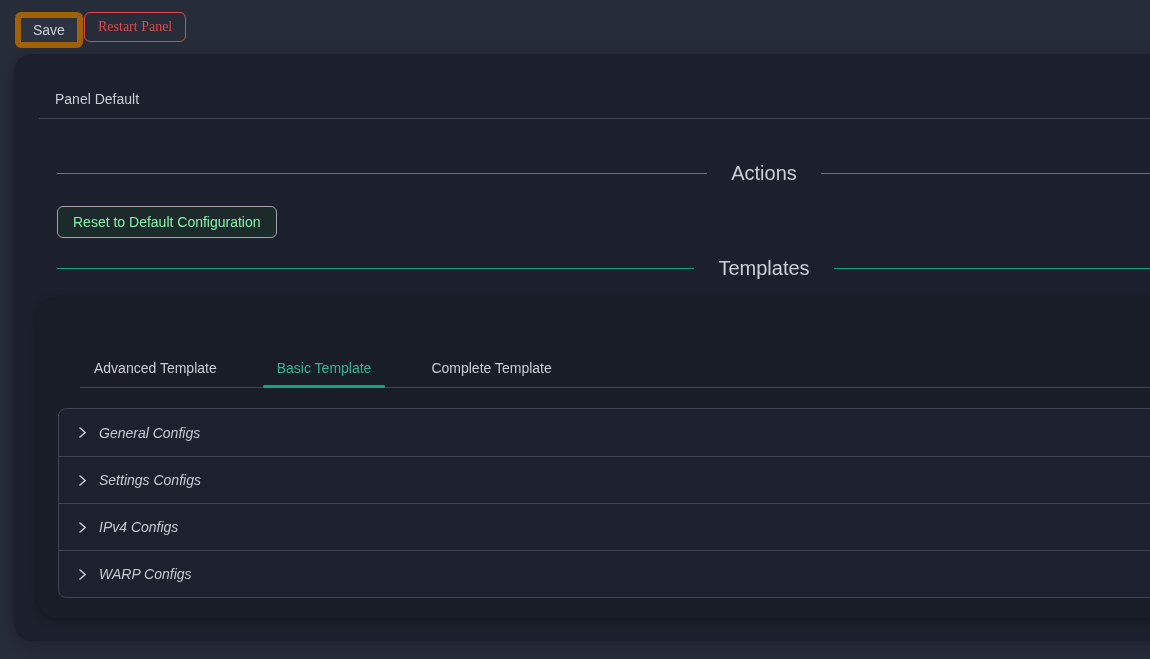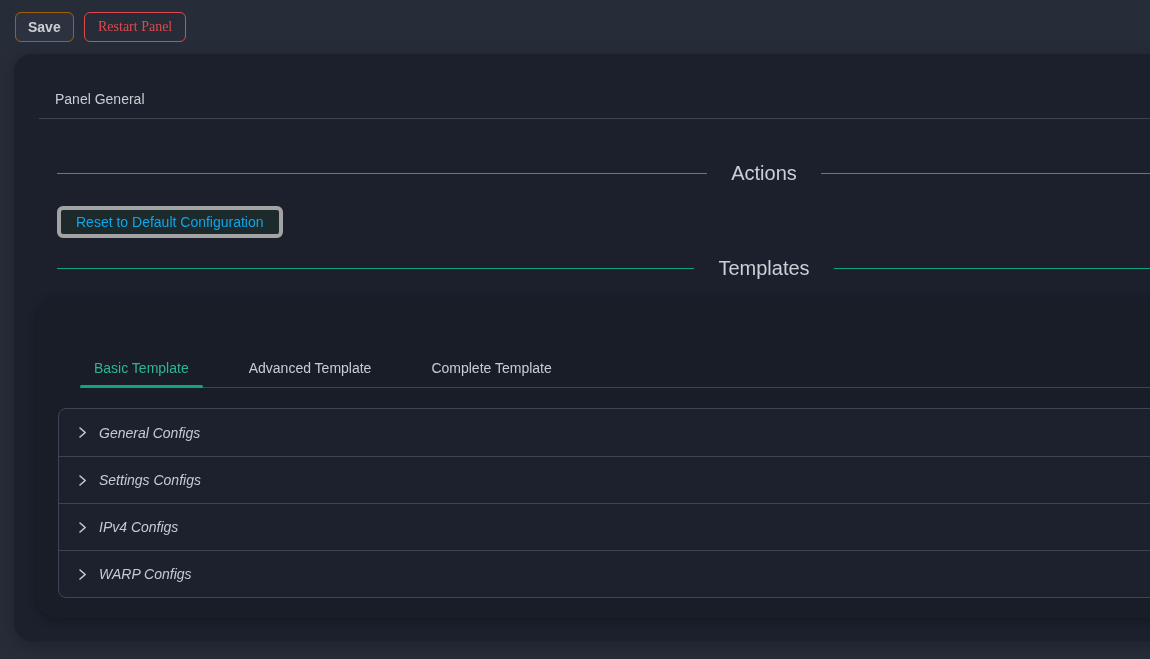--- a/index.html
+++ b/index.html
@@ -27,23 +27,22 @@
   .topbar{position:absolute;top:0;left:0;width:100%;height:52px;}
   .btn{
     display:inline-flex;align-items:center;justify-content:center;
     height:30px;border-radius:6px;font-size:14px;cursor:pointer;
     background:transparent;
   }
   .btn-save{
     position:absolute;left:15px;top:12px;
     padding:12px 12px;
     background:#2d3240;
-    border:1px solid #a16207;
+    border:6px solid #a16207;
     color:#ccd0d6;
-    font-weight:bold;
   }
   .btn-restart{
     position:absolute;left:84px;top:12px;
     padding:0 13px;
     border:1px solid var(--danger);
     color:var(--danger);
     background:transparent;
     font-family:Liberation Serif, serif;
   }
   
@@ -76,23 +75,23 @@
   .divider .line{flex:1;height:1px;background:var(--accent);}
   .divider .label{
     padding:0 24px;font-size:20px;color:#ccd0d6;white-space:nowrap;
   }
   .divider.templates{margin-top:19px;}
   
   .btn-reset{
     display:inline-flex;align-items:center;
     height:32px;margin:22px 0 0 43px;padding:0 15px;
     background:#1d2a2b;
-    border:4px solid #a3a3a3;
+    border:1px solid #a3a3a3;
     border-radius:6px;
-    color:#0ea5e9;font-size:14px;cursor:pointer;
+    color:#86efac;font-size:14px;cursor:pointer;
   }
   
   .inner-card{
     margin:19px 23px 0 23px;
     height:320px;
     background:var(--inner-card-bg);
     border-radius:20px;
     box-shadow:0 2px 10px rgba(0,0,0,.3);
     overflow:hidden;
   }
@@ -123,21 +122,21 @@
 
   <div class="topbar">
     <button class="btn btn-save">Save</button>
     <button class="btn btn-restart">Restart Panel</button>
   </div>
 
   <div class="card">
 
     
     <div class="tabbar main-tabbar">
-      <div class="tab">Panel General</div>
+      <div class="tab">Panel Default</div>
     </div>
 
     
     <div class="divider">
       <span class="line"></span>
       <span class="label">Actions</span>
       <span class="line"></span>
     </div>
 
     
@@ -147,22 +146,22 @@
     <div class="divider templates">
       <span class="line"></span>
       <span class="label">Templates</span>
       <span class="line"></span>
     </div>
 
     
     <div class="inner-card">
 
       <div class="tabbar inner-tabbar">
+        <div class="tab">Advanced Template</div>
         <div class="tab active">Basic Template</div>
-        <div class="tab">Advanced Template</div>
         <div class="tab">Complete Template</div>
       </div>
 
       <div class="accordion">
 
         <div class="acc-item">
           <span class="chev">
             <svg viewBox="0 0 13 13">
                 <path d="M4 2 L9.2 6.5 L4 11"></path>
               </svg>

